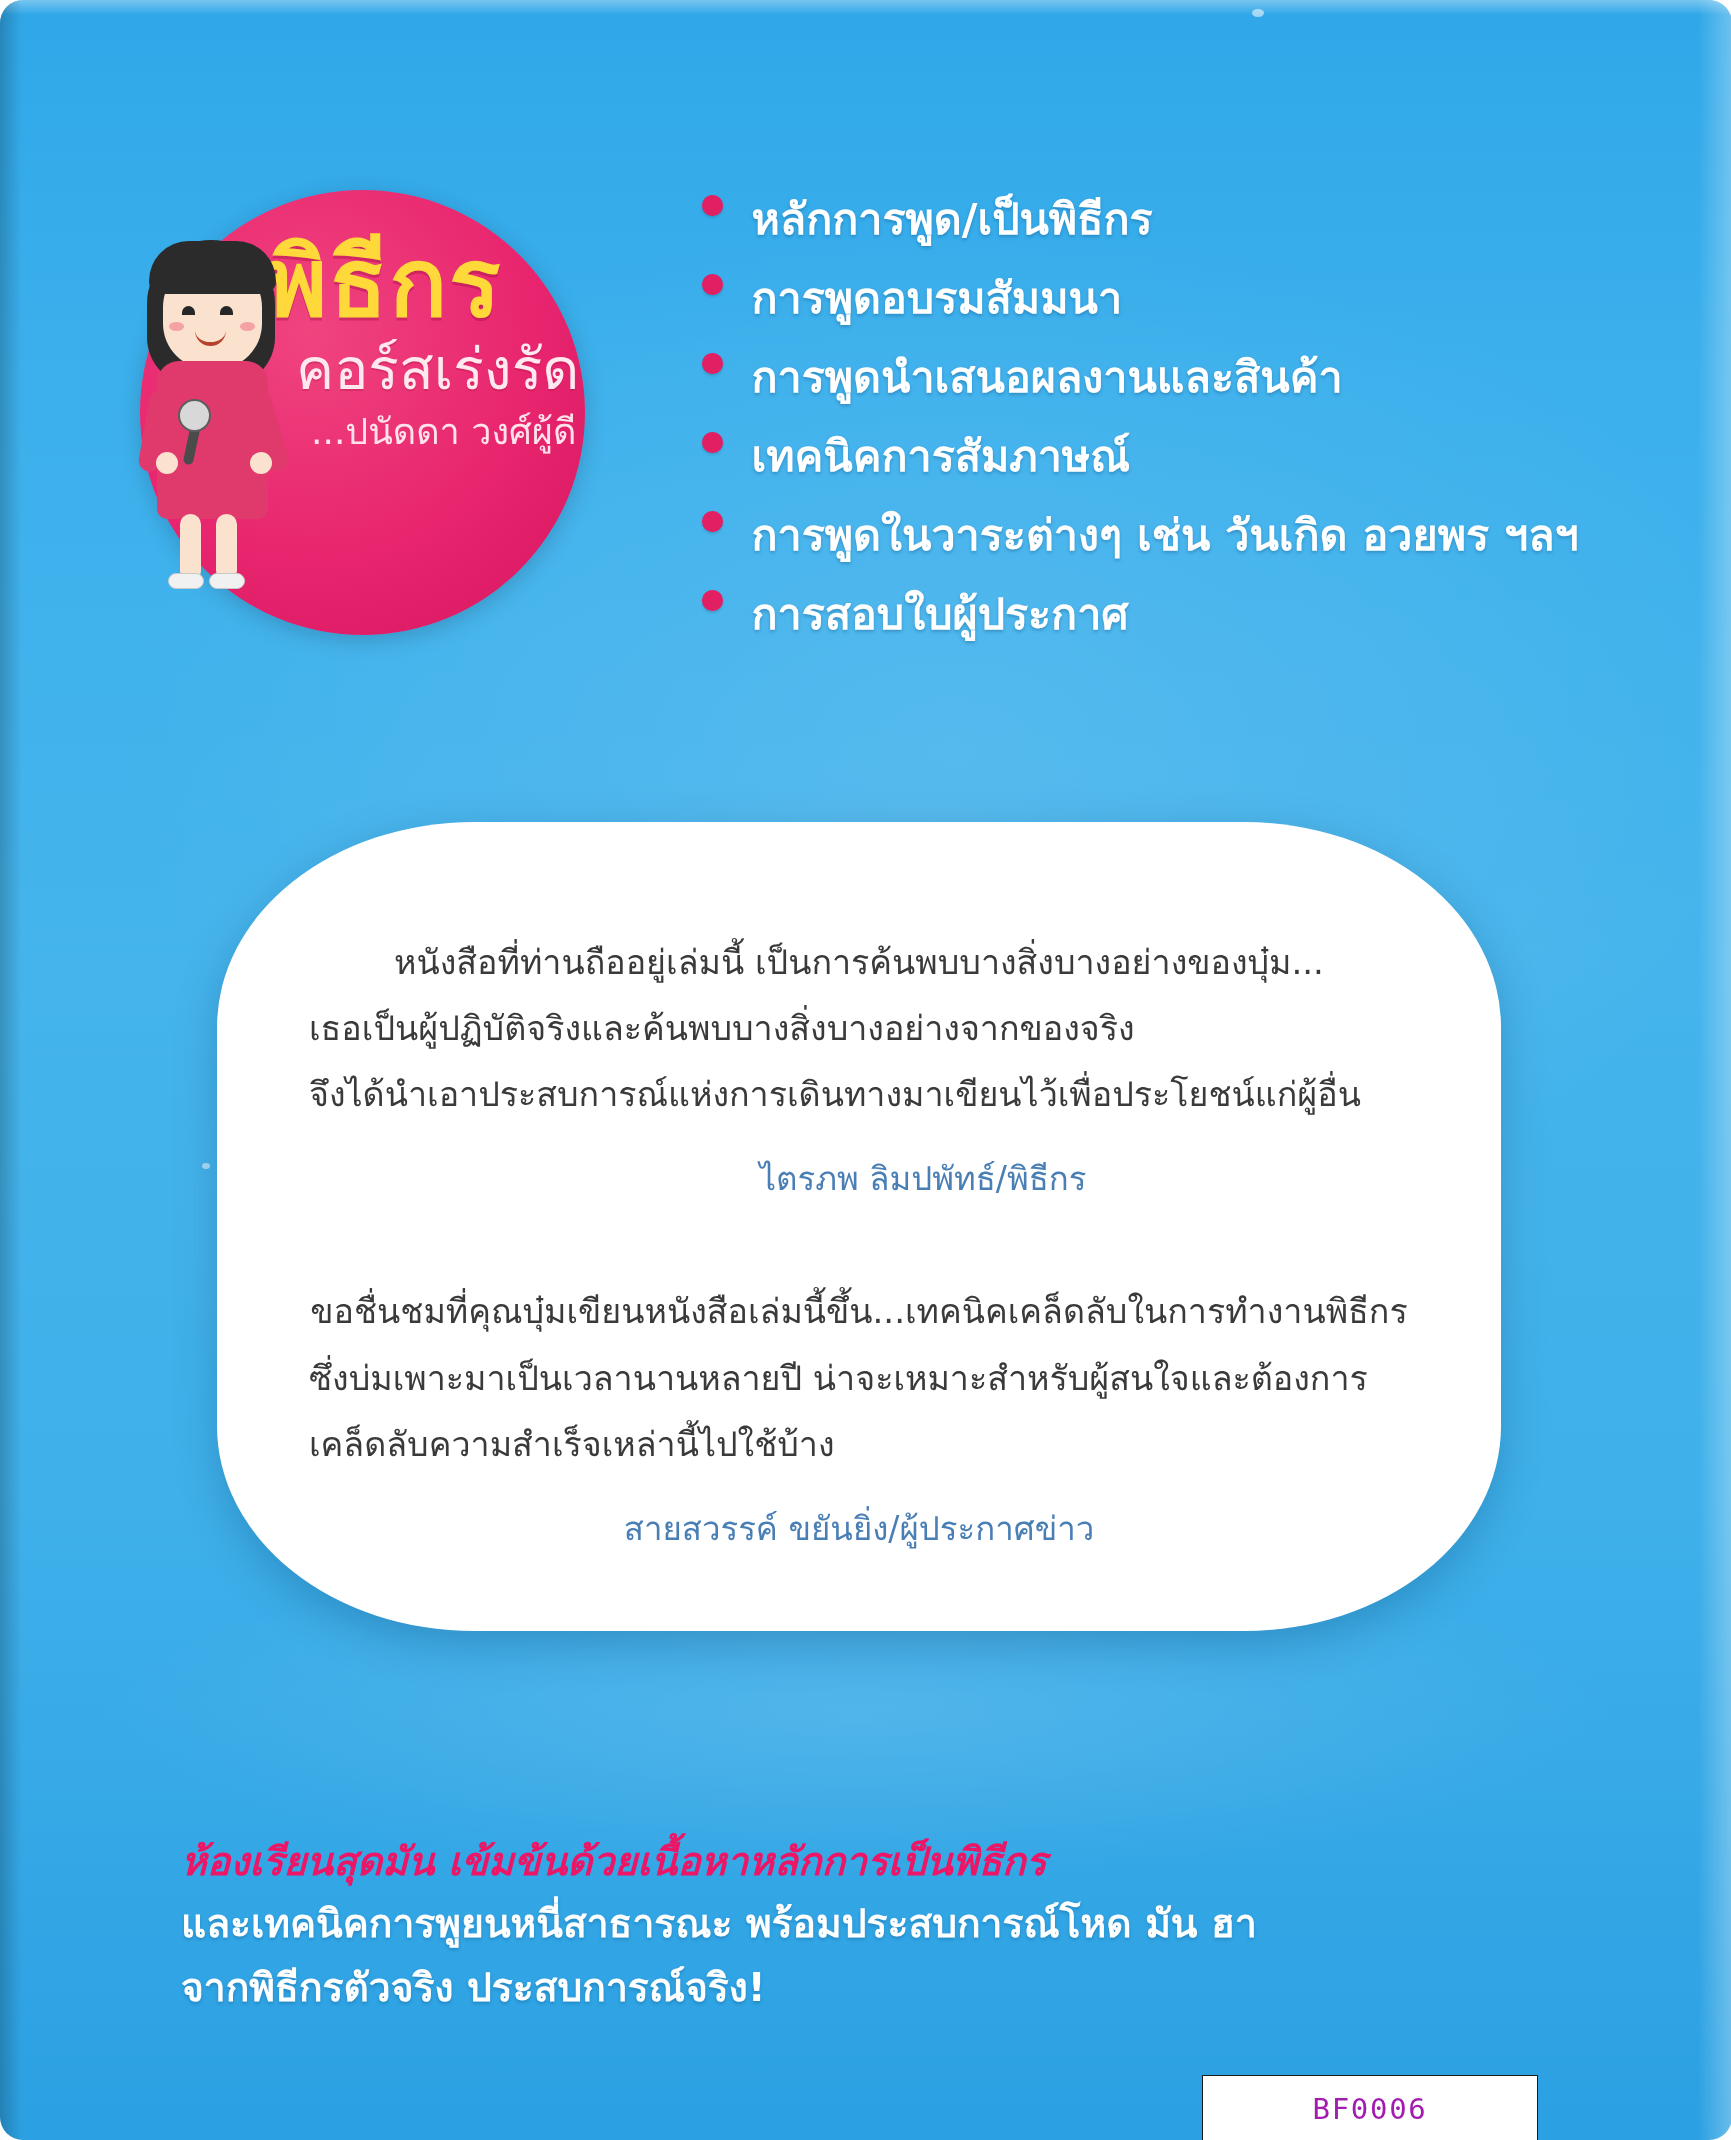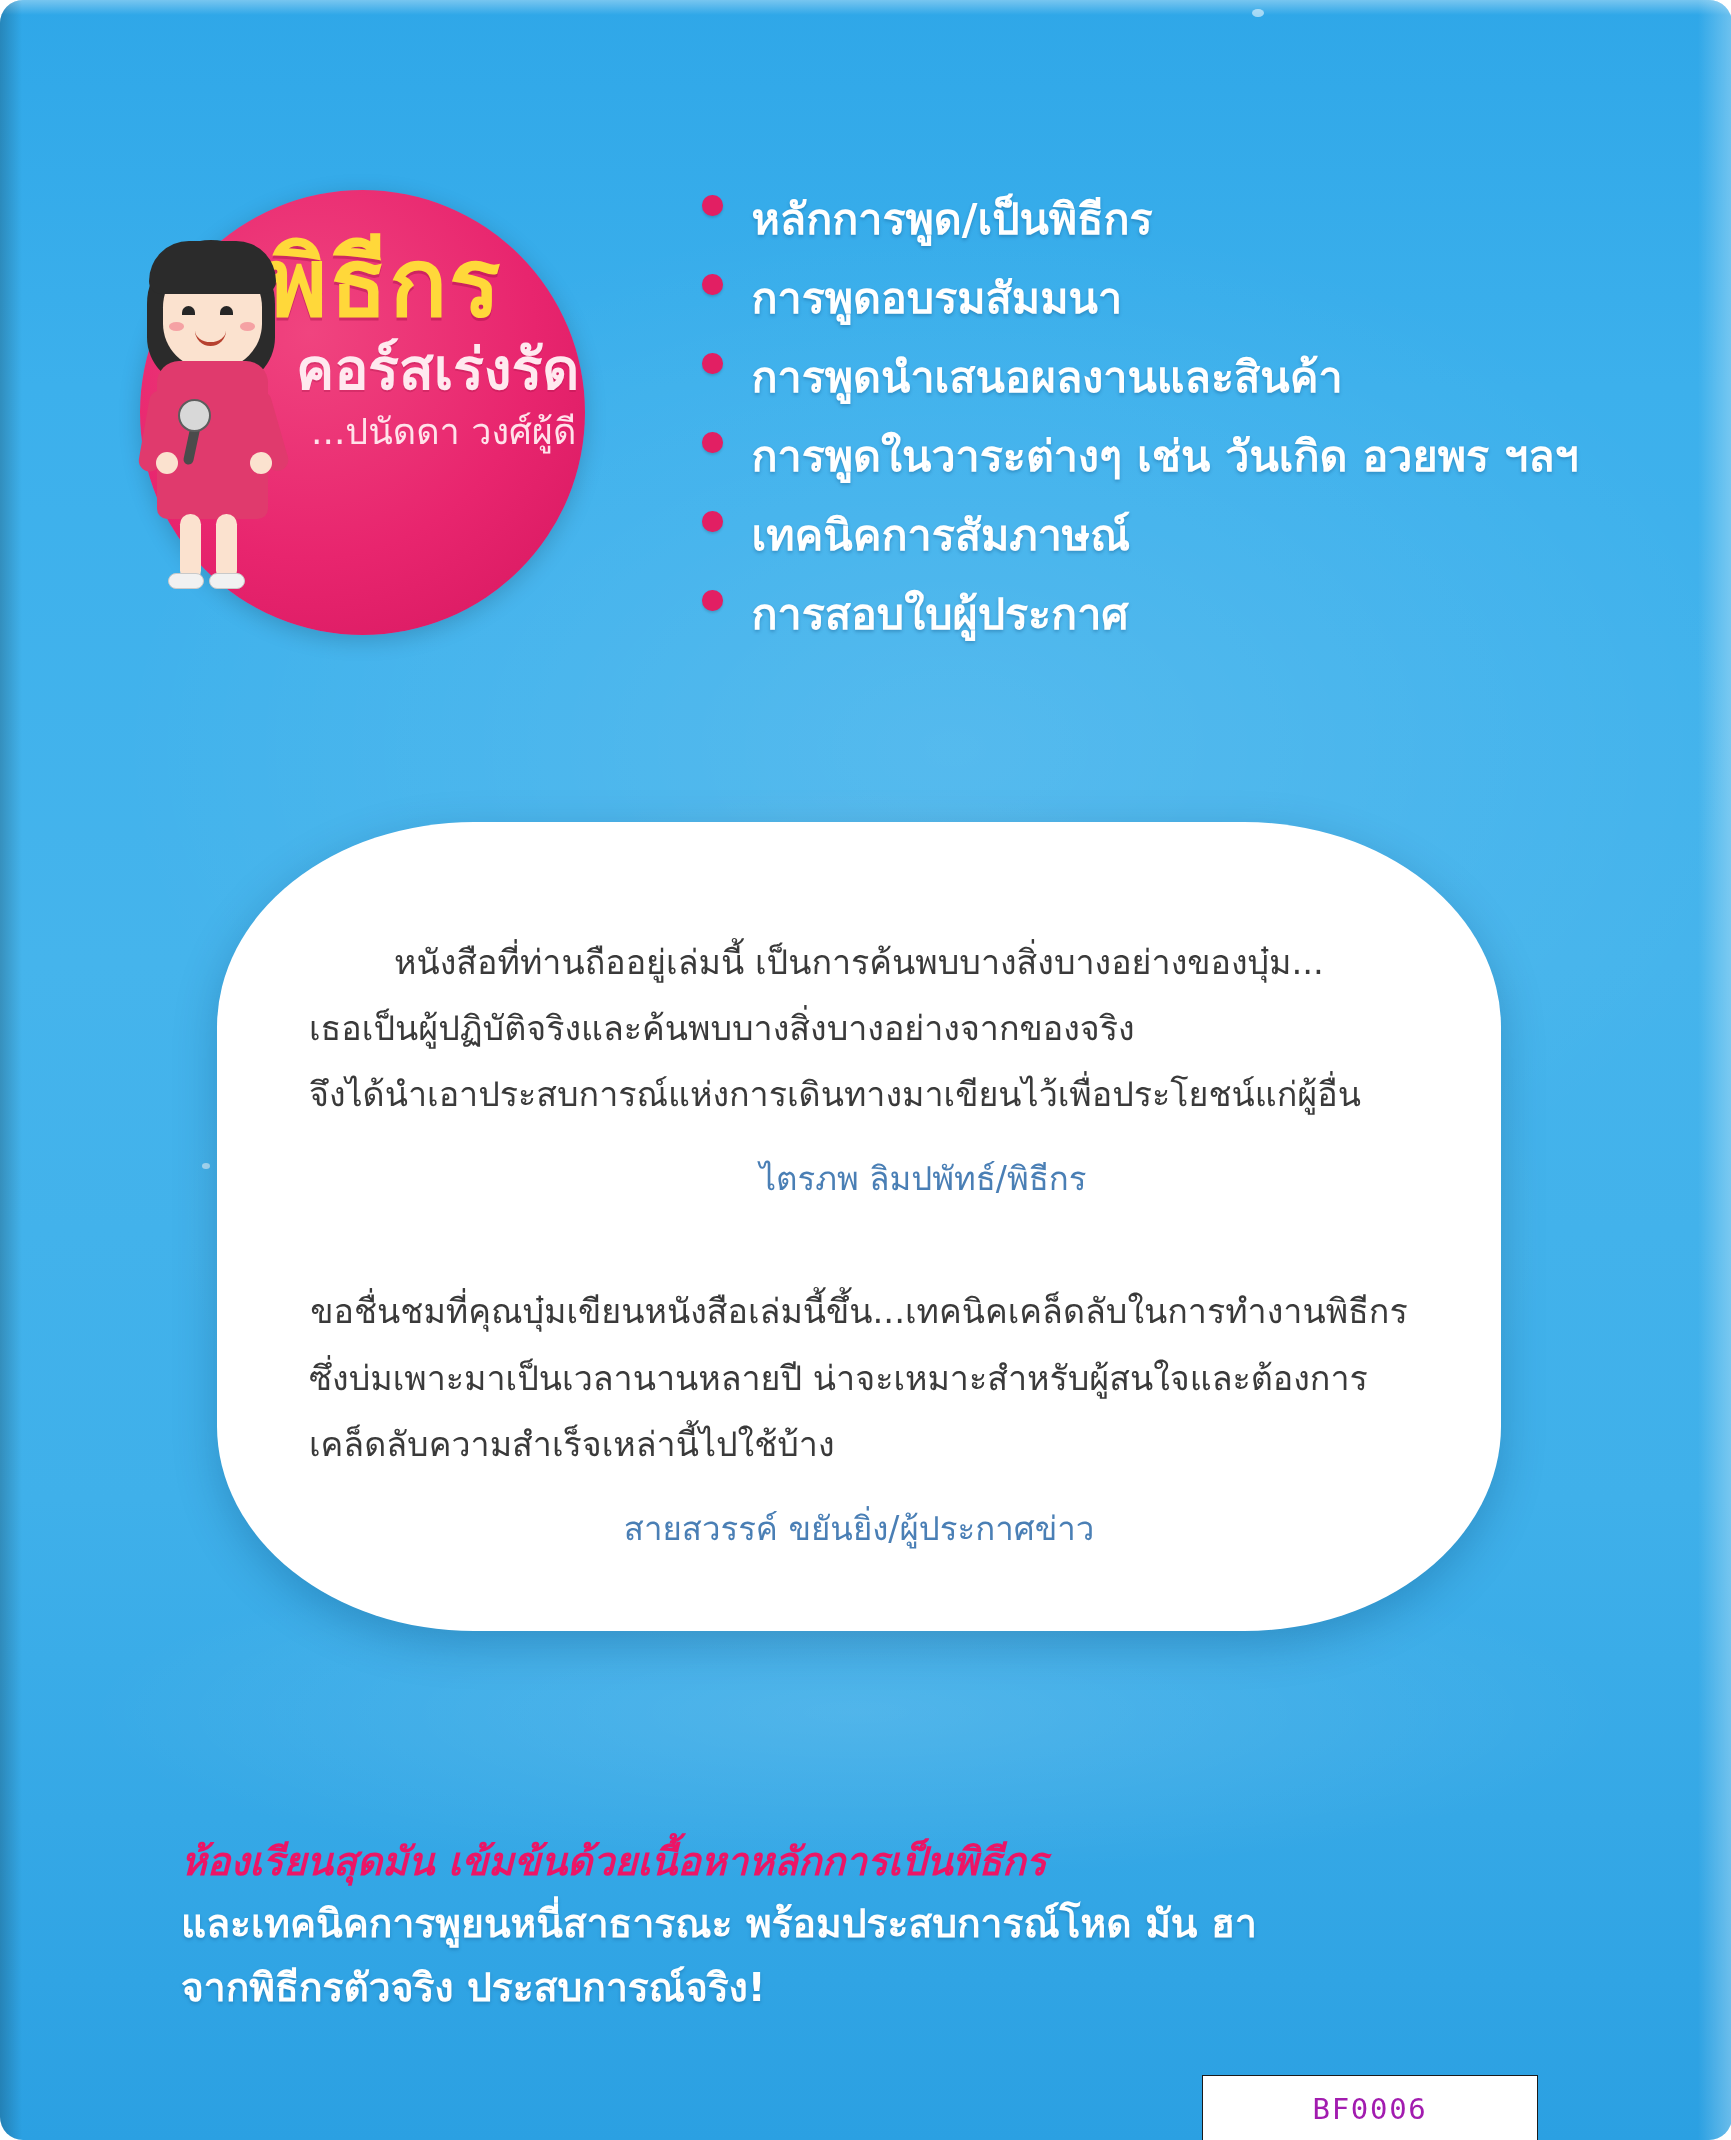--- a/index.html
+++ b/index.html
@@ -82,21 +82,21 @@
     letter-spacing: 1.7px;
     text-shadow: 0 2.6px 0 rgba(150,10,60,0.35);
     white-space: nowrap;
   }
   .badge-sub {
     position: absolute;
     left: 156px;
     top: 151px;
     font-size: 57px;
     line-height: 1;
-    font-weight: bold;
+    font-weight: normal;
     color: #ffe9ef;
     white-space: nowrap;
     text-shadow: 0 1.7px 0 rgba(150,10,60,0.25);
   }
   .badge-sub2 {
     position: absolute;
     left: 171px;
     top: 224px;
     font-size: 36px;
     line-height: 1;
@@ -365,25 +365,25 @@
     <div class="bullet-row">
       <span class="bullet-dot"></span>
       <span class="bullet-text">การพูดอบรมสัมมนา</span>
     </div>
     <div class="bullet-row">
       <span class="bullet-dot"></span>
       <span class="bullet-text">การพูดนำเสนอผลงานและสินค้า</span>
     </div>
     <div class="bullet-row">
       <span class="bullet-dot"></span>
+      <span class="bullet-text">เทคนิคการสัมภาษณ์</span>
+    </div>
+    <div class="bullet-row">
+      <span class="bullet-dot"></span>
       <span class="bullet-text">การพูดในวาระต่างๆ เช่น วันเกิด อวยพร ฯลฯ</span>
-    </div>
-    <div class="bullet-row">
-      <span class="bullet-dot"></span>
-      <span class="bullet-text">เทคนิคการสัมภาษณ์</span>
     </div>
     <div class="bullet-row">
       <span class="bullet-dot"></span>
       <span class="bullet-text">การสอบใบผู้ประกาศ</span>
     </div>
   </div>
 
   <div class="quote-glow"></div>
   <div class="quote-panel">
     <div class="quote-inner">

